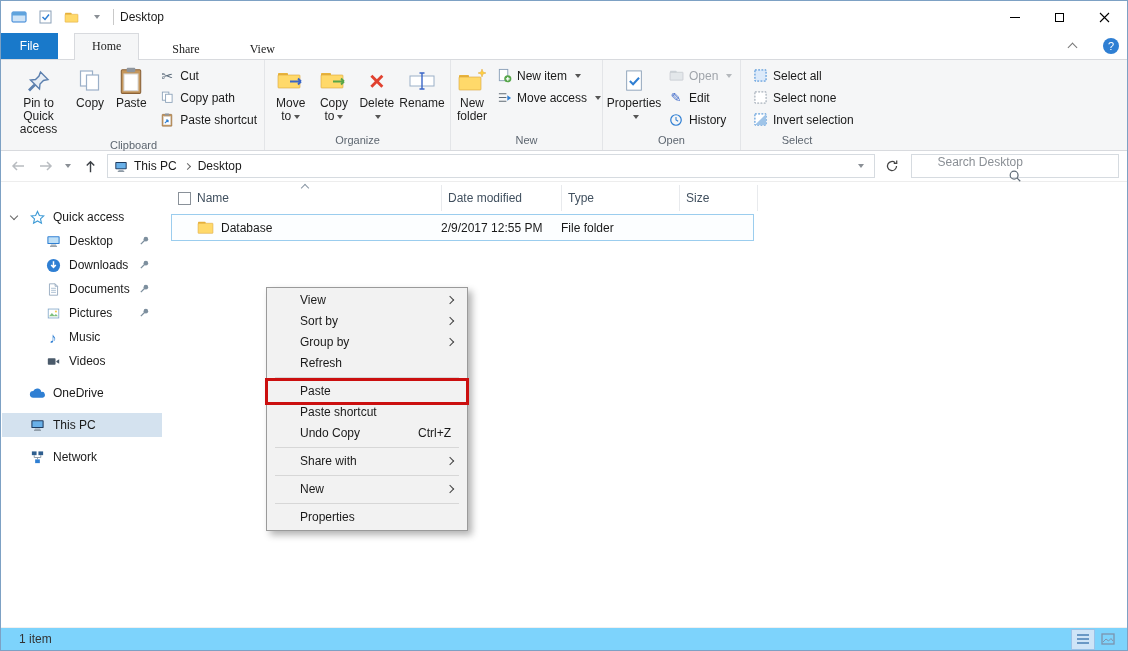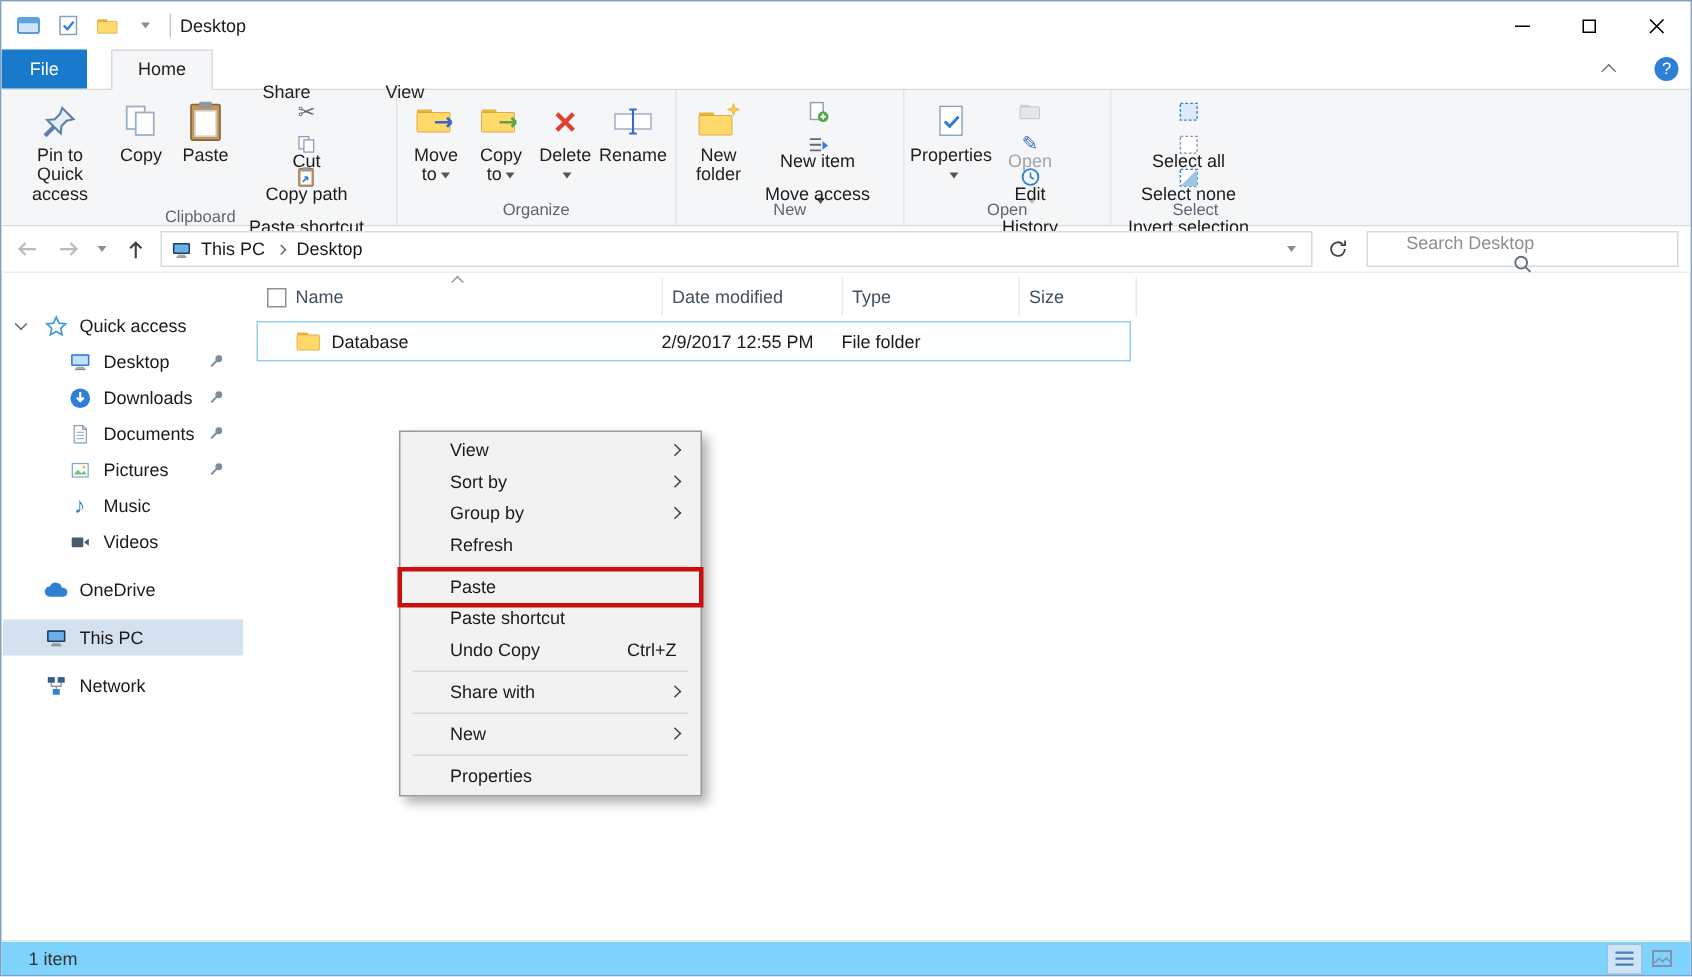--- a/index.html
+++ b/index.html
@@ -15,37 +15,37 @@
   .tb-qat-btn { width:20px; height:20px; display:inline-flex; align-items:center; justify-content:center; }
   .tb-sep { width:1px; height:16px; background:#c9c9c9; margin:0 6px; }
   .tb-title { font-size:12px; color:#1a1a1a; }
   .winctl { width:45px; height:32px; display:flex; align-items:center; justify-content:center; }
   .min-glyph { width:10px; height:1px; background:#000; display:block; }
   .max-glyph { width:9px; height:9px; border:1px solid #000; display:block; }
 
   
   .tabrow { height:26px; display:flex; align-items:stretch; background:#fff; position:relative; z-index:3;gap:16px; }
   .file-tab { width:57px; background:#1979ca; color:#fff; text-align:center; line-height:26px; }
-  .tab { padding:16px 17px; line-height:25px; color:#222; }
+  .tab { padding:4px 17px; line-height:25px; color:#222;font-family:Liberation Serif, serif; }
   .tab.active { background:#f5f6f7; border:1px solid #d8dade; border-bottom:none; margin-bottom:-1px; line-height:23px; padding-top:1px; }
   .ribbon-collapse { width:26px; display:flex; align-items:center; justify-content:center; }
   .chev-up { width:7px; height:7px; border-left:1.5px solid #777; border-top:1.5px solid #777; transform:rotate(45deg); margin-top:3px; }
   .help-btn { width:16px; height:16px; border-radius:50%; background:#2f7fd3; color:#fff; font-size:11px; line-height:16px; text-align:center; margin:5px 8px 0 2px; }
   .help-btn::before { content:"?"; }
 
   
   .ribbon { height:92px; background:#f5f6f7; border-top:1px solid #d8dade; border-bottom:1px solid #d8dade; display:flex; padding-left:2px; }
   .rgroup { display:flex; flex-direction:column; border-right:1px solid #e3e5e8; flex-shrink:0; }
   .rgroup-content { flex:1; display:flex; align-items:flex-start; padding:3px 4px 0 4px; }
   .rgroup-label { height:17px; text-align:center; font-size:11px; color:#5d6670; line-height:15px; }
   .rbtn-large { display:flex; flex-direction:column; align-items:center; padding:2px 2px; }
   .rbtn-large .ric { height:32px; display:flex; align-items:center; justify-content:center; }
   .rlabel { font-size:12px; line-height:13px; text-align:center; color:#1e1e1e; }
   .rcol { display:flex; flex-direction:column; gap:3px; padding-top:3px; padding-left:4px; }
-  .rbtn-small { display:flex; align-items:center; gap:18px; height:19px; font-size:12px; padding:0 3px; white-space:nowrap;flex-direction:column; }
+  .rbtn-small { display:flex; align-items:center; gap:5px; height:19px; font-size:12px; padding:0 3px; white-space:nowrap; }
   .ric16 { width:16px; height:16px; display:inline-flex; align-items:center; justify-content:center; flex-shrink:0; }
   .caret { display:inline-block; width:0; height:0; border-left:3.5px solid transparent; border-right:3.5px solid transparent; border-top:4px solid #555; margin-left:3px; vertical-align:middle; }
   .disabled { color:#a0a5ab; }
   .disabled .caret { border-top-color:#b5b9bd; }
   .g-cut::before { content:"✂"; font-size:14px; color:#5a6a7a; }
   .g-delete::before { content:"×"; font-size:26px; font-weight:bold; color:#e0412f; line-height:26px; }
   .g-pencil::before { content:"✎"; font-size:13px; color:#3a66c8; }
 
   
   .addressbar { height:31px; display:flex; align-items:center; padding:0 8px 0 4px; background:#fff; border-bottom:1px solid #ededed; gap:2px; }

